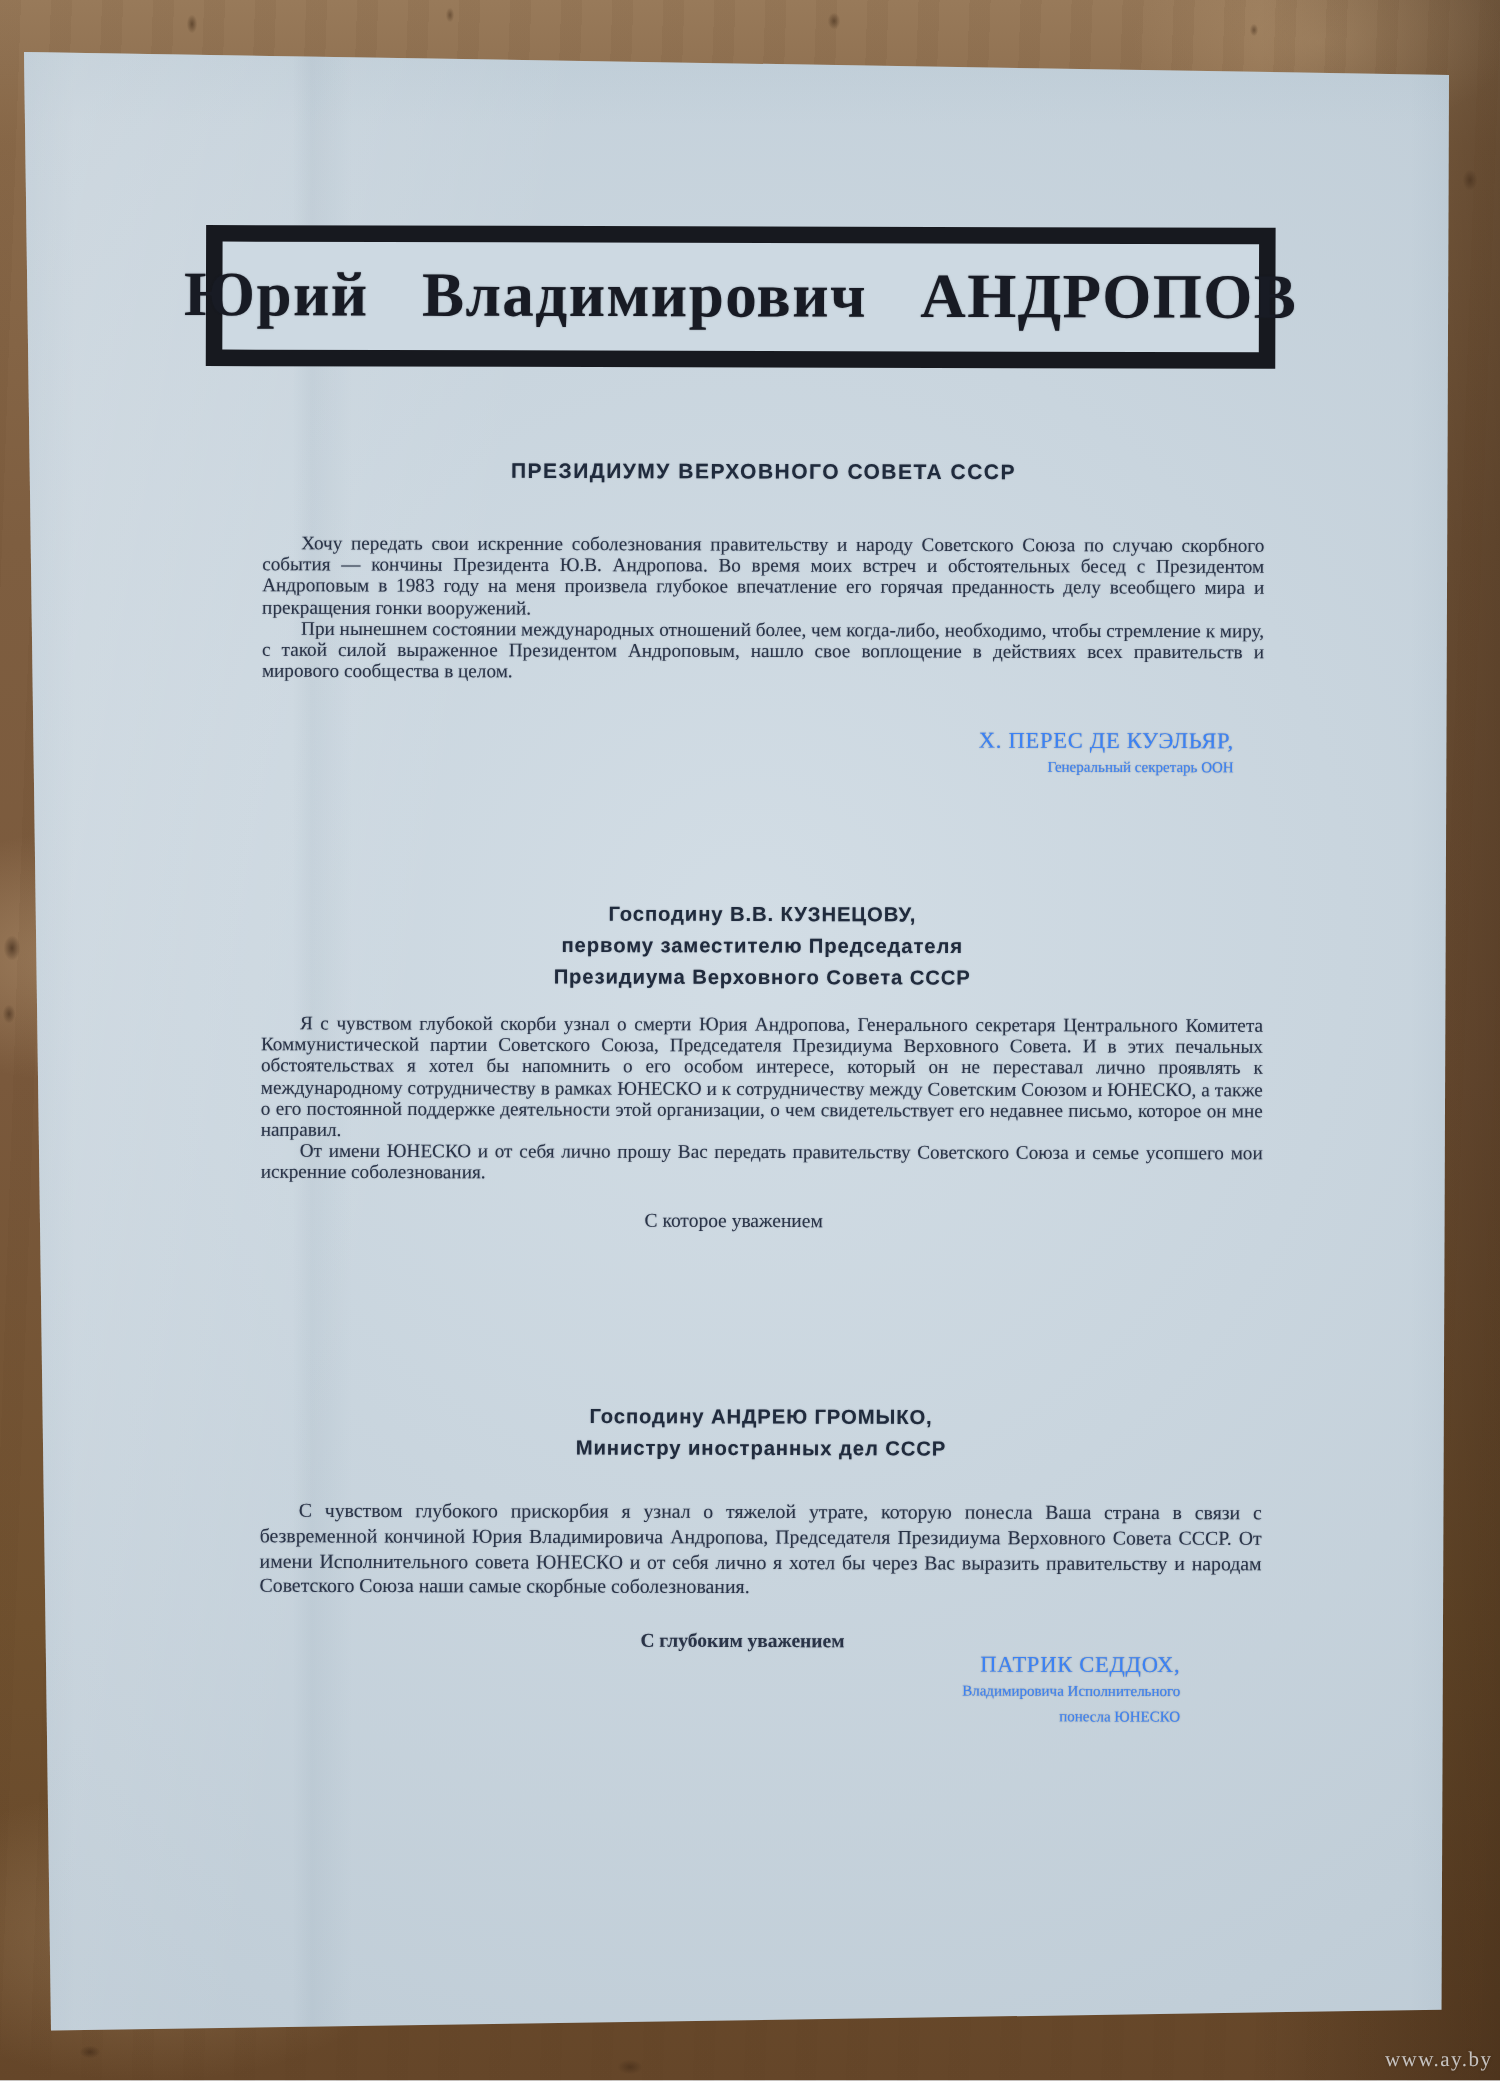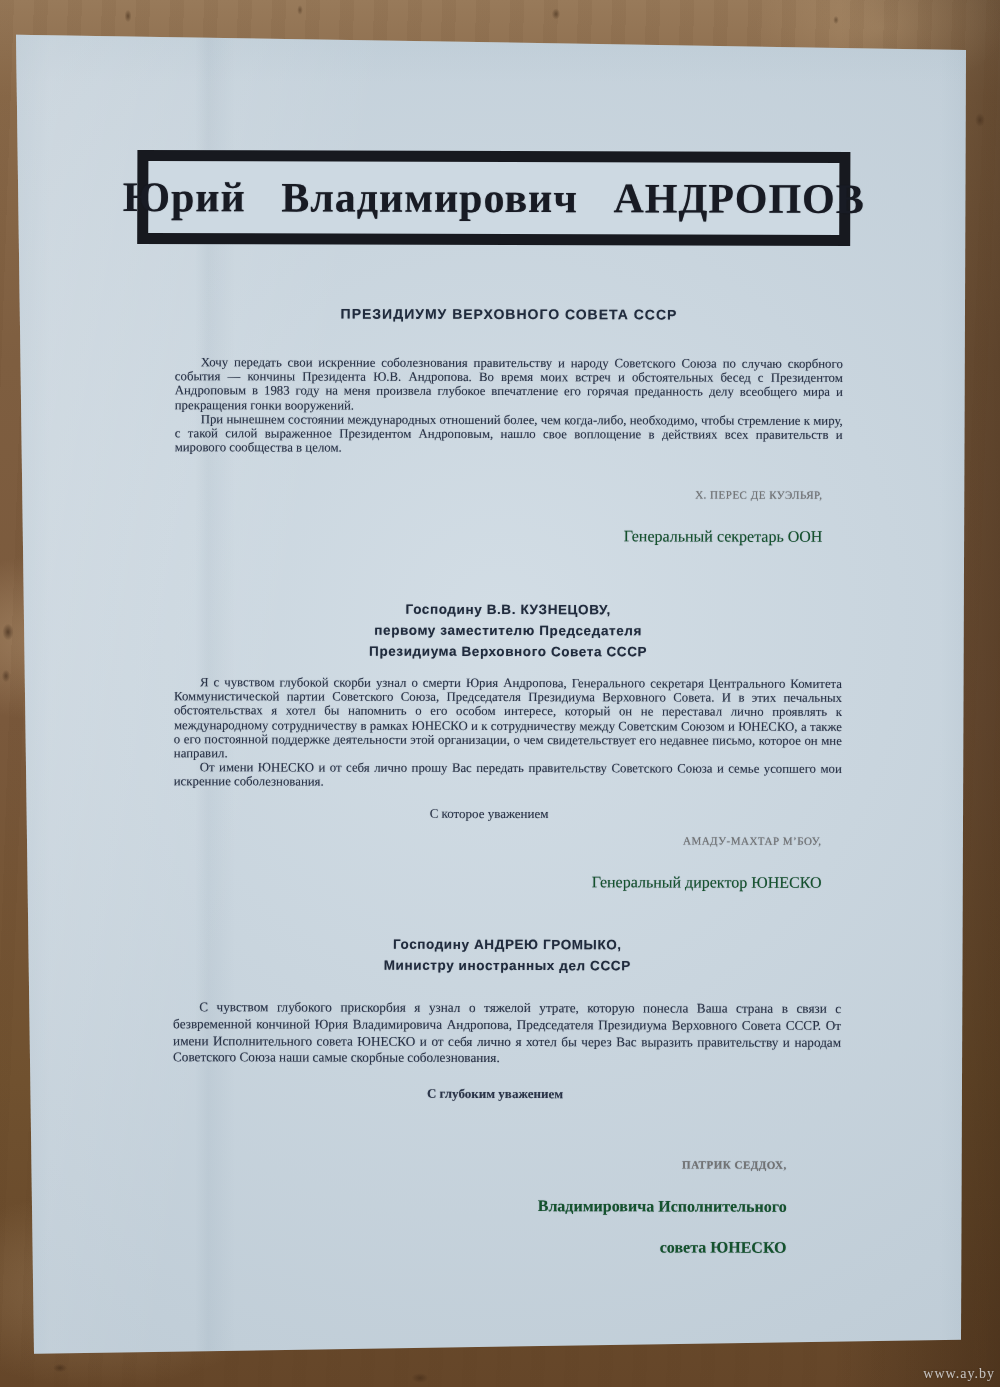--- a/index.html
+++ b/index.html
@@ -92,22 +92,22 @@
   }
   .paras.wide p{font-size:13.2px;line-height:16.8px;}
   .vale{
     position:absolute;font-size:13px;
     text-shadow:0 0 1px rgba(42,52,72,.4);
   }
   .sig{
     position:absolute;text-align:right;line-height:17px;
     text-shadow:0 0 1px rgba(32,43,61,.45);
   }
-  .sig .sig-name{font-size:11px;letter-spacing:.5px;color:#737373;}
-  .sig .sig-role{font-size:16px;color:#14532d;margin-top:24px;}
+  .sig .sig-name{font-size:15px;letter-spacing:.5px;color:#3b82f6;}
+  .sig .sig-role{font-size:10px;color:#3b82f6;}
   
   .watermark{
     position:absolute;right:5px;bottom:5px;
     font-family:Liberation Serif, serif;
     font-size:14px;letter-spacing:1px;
     color:rgba(224,226,228,.82);
     text-shadow:0 0 2px rgba(60,40,20,.6);
   }
 </style>
 </head>
@@ -144,37 +144,33 @@
     <div>Президиума Верховного Совета СССР</div>
   </div>
 
   <div class="col paras" style="top:676px;">
     <p>Я с чувством глубокой скорби узнал о смерти Юрия Андропова, Генерального секретаря Центрального Комитета Коммунистической партии Советского Союза, Председателя Президиума Верховного Совета. И в этих печальных обстоятельствах я хотел бы напомнить о его особом интересе, который он не переставал лично проявлять к международному сотрудничеству в рамках ЮНЕСКО и к сотрудничеству между Советским Союзом и ЮНЕСКО, а также о его постоянной поддержке деятельности этой организации, о чем свидетельствует его недавнее письмо, которое он мне направил.</p>
     <p>От имени ЮНЕСКО и от себя лично прошу Вас передать правительству Советского Союза и семье усопшего мои искренние соболезнования.</p>
   </div>
 
   <div class="vale" style="top:806px;left:430px;">С которое уважением</div>
 
-  <div class="sig" style="top:832px;right:178px;">
-    <div class="sig-name">АМАДУ-МАХТАР М’БОУ,</div>
-    <div class="sig-role">Генеральный директор ЮНЕСКО</div>
-  </div>
 
   <div class="col addr" style="top:934px;">
     <div>Господину АНДРЕЮ ГРОМЫКО,</div>
     <div>Министру иностранных дел СССР</div>
   </div>
 
   <div class="col paras wide" style="top:1000px;">
     <p>С чувством глубокого прискорбия я узнал о тяжелой утрате, которую понесла Ваша страна в связи с безвременной кончиной Юрия Владимировича Андропова, Председателя Президиума Верховного Совета СССР. От имени Исполнительного совета ЮНЕСКО и от себя лично я хотел бы через Вас выразить правительству и народам Советского Союза наши самые скорбные соболезнования.</p>
   </div>
 
   <div class="vale" style="top:1086px;left:428px;font-weight:bold;">С глубоким уважением</div>
 
-  <div class="sig" style="top:1156px;right:212px;font-weight:bold;">
+  <div class="sig" style="top:1102px;right:212px;">
     <div class="sig-name">ПАТРИК СЕДДОХ,</div>
     <div class="sig-role">Владимировича Исполнительного</div>
-    <div class="sig-role">совета ЮНЕСКО</div>
+    <div class="sig-role">понесла ЮНЕСКО</div>
   </div>
 
 </div>
 
 <div class="watermark">www.ay.by</div>
 
 </body></html>

